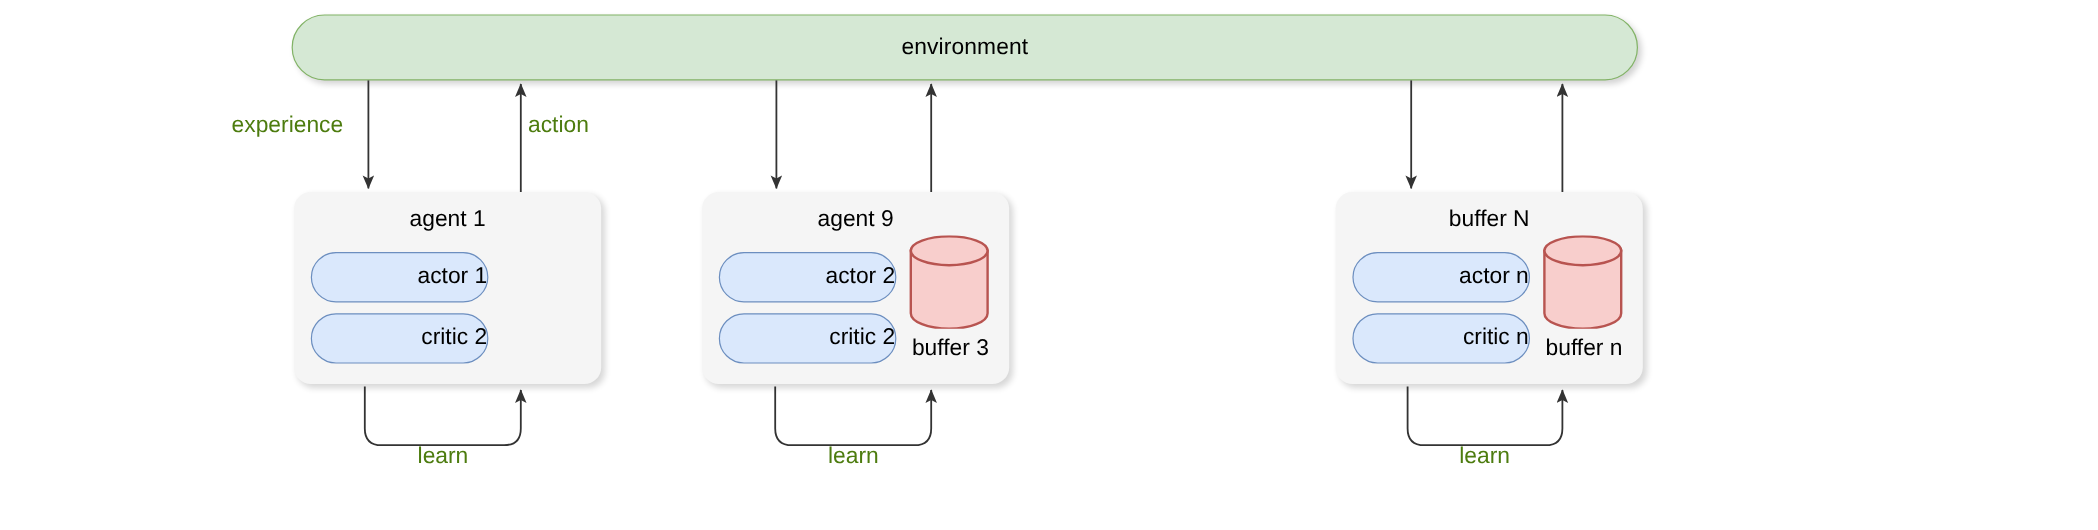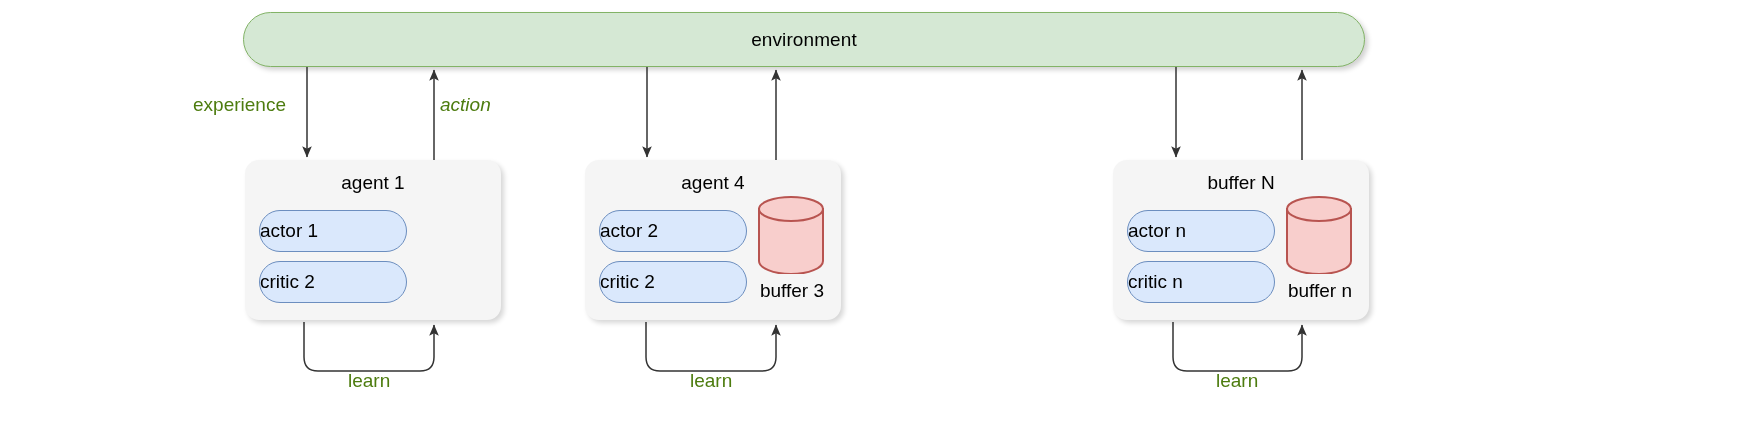--- a/index.html
+++ b/index.html
@@ -67,21 +67,21 @@
   .unit-pill {
     position: absolute;
     left: 14px;
     width: 148px;
     height: 42px;
     background: #dae8fc;
     border: 1.5px solid #6c8ebf;
     border-radius: 21px;
     display: flex;
     align-items: center;
-    justify-content: flex-start;
+    justify-content: flex-end;
     font-size: 19px;
     color: #000000;
     box-sizing: border-box;
   }
   .unit-actor { top: 50px; }
   .unit-critic { top: 101px; }
 
   
   .buffer-wrap {
     position: absolute;
@@ -154,40 +154,40 @@
     <line x1="1302" y1="160" x2="1302" y2="70" stroke="#333333" stroke-width="1.5" marker-end="url(#arrowhead)"></line>
 
     <path d="M 304 322 L 304 357 Q 304 371 318 371 L 420 371 Q 434 371 434 357 L 434 325" fill="none" stroke="#333333" stroke-width="1.5" marker-end="url(#arrowhead)"></path>
 
     <path d="M 646 322 L 646 357 Q 646 371 660 371 L 762 371 Q 776 371 776 357 L 776 325" fill="none" stroke="#333333" stroke-width="1.5" marker-end="url(#arrowhead)"></path>
 
     <path d="M 1173 322 L 1173 357 Q 1173 371 1187 371 L 1288 371 Q 1302 371 1302 357 L 1302 325" fill="none" stroke="#333333" stroke-width="1.5" marker-end="url(#arrowhead)"></path>
   </svg>
 
   <div class="edge-label" style="left:193px; top:94px;">experience</div>
-  <div class="edge-label" style="left:440px; top:94px;font-style:italic;">action</div>
+  <div class="edge-label" style="left:440px; top:94px;">action</div>
 
   <div class="edge-label" style="left:348px; top:370px;">learn</div>
   <div class="edge-label" style="left:690px; top:370px;">learn</div>
   <div class="edge-label" style="left:1216px; top:370px;">learn</div>
 
   <div class="agent-card" style="left:245px;">
     <div class="agent-title">agent 1</div>
 
     <div class="unit-pill unit-actor">
       <span>actor 1</span>
     </div>
     <div class="unit-pill unit-critic">
       <span>critic 2</span>
     </div>
 
   </div>
 
   <div class="agent-card" style="left:585px;">
-    <div class="agent-title">agent 4</div>
+    <div class="agent-title">agent 9</div>
 
     <div class="unit-pill unit-actor">
       <span>actor 2</span>
     </div>
     <div class="unit-pill unit-critic">
       <span>critic 2</span>
     </div>
 
     <div class="buffer-wrap">
       <svg class="buffer-cyl" viewBox="0 0 68 78" xmlns="http://www.w3.org/2000/svg">

